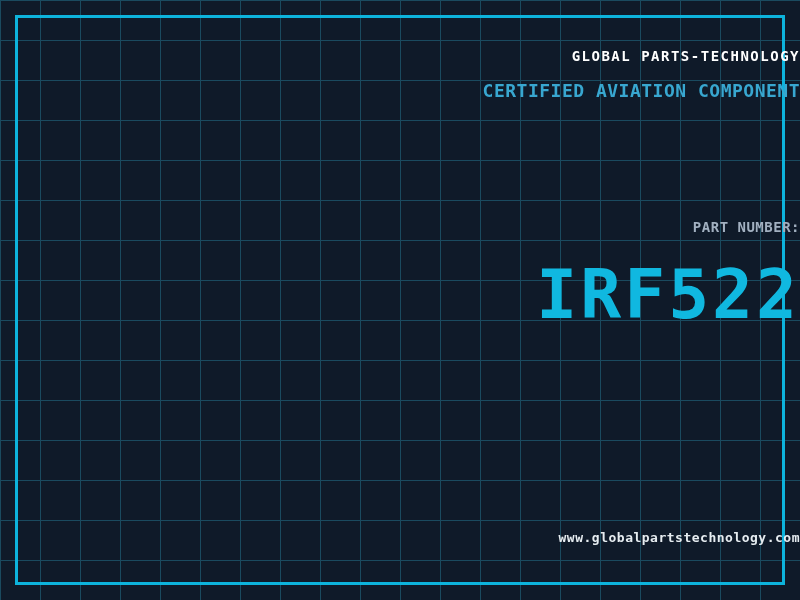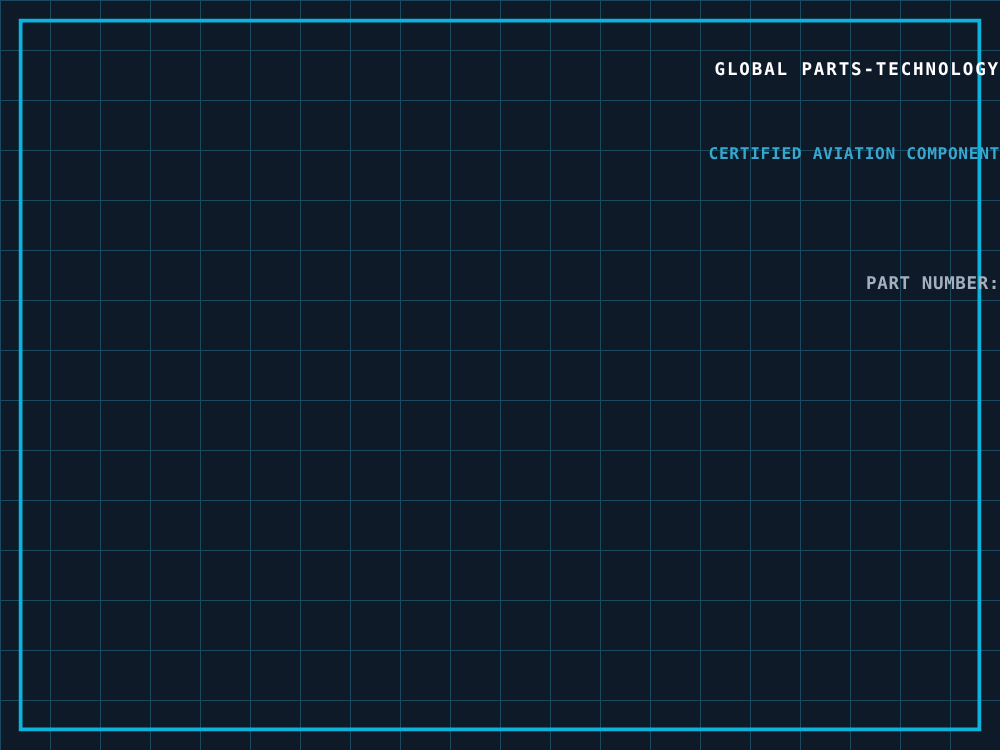--- a/index.html
+++ b/index.html
@@ -37,25 +37,24 @@
   }
   .company-name {
     top: 48px;
     font-size: 14px;
     font-weight: bold;
     letter-spacing: 1.5px;
     color: #ffffff;
   }
   .subtitle {
     top: 80px;
-    font-size: 13px;
+    font-size: 18px;
     font-weight: bold;
     letter-spacing: 0.5px;
     color: #38a7d0;
-    margin-top: 36px;
   }
   .part-label {
     top: 219px;
     font-size: 14px;
     font-weight: bold;
     letter-spacing: 0.5px;
     color: #a2b0c0;
   }
   .part-number {
     top: 259px;
@@ -78,14 +77,16 @@
 
 <div class="poster">
   <div class="frame"></div>
 
   <div class="line company-name">GLOBAL PARTS-TECHNOLOGY</div>
 
   <div class="line subtitle">CERTIFIED AVIATION COMPONENT</div>
 
   <div class="line part-label">PART NUMBER:</div>
 
+  <div class="line part-number">IRF522</div>
 
+  <div class="line website">www.globalpartstechnology.com</div>
 </div>
 
 </body></html>

